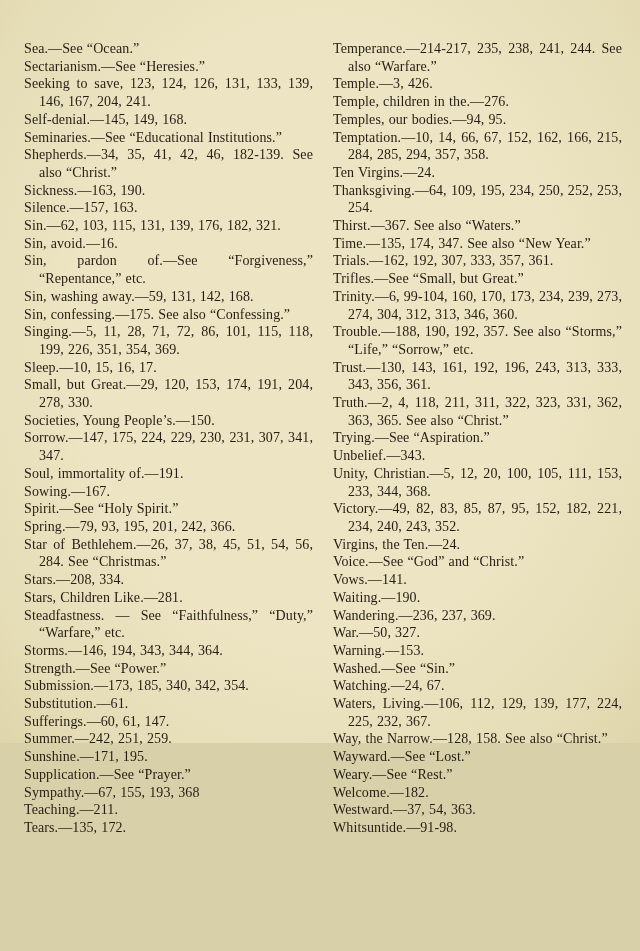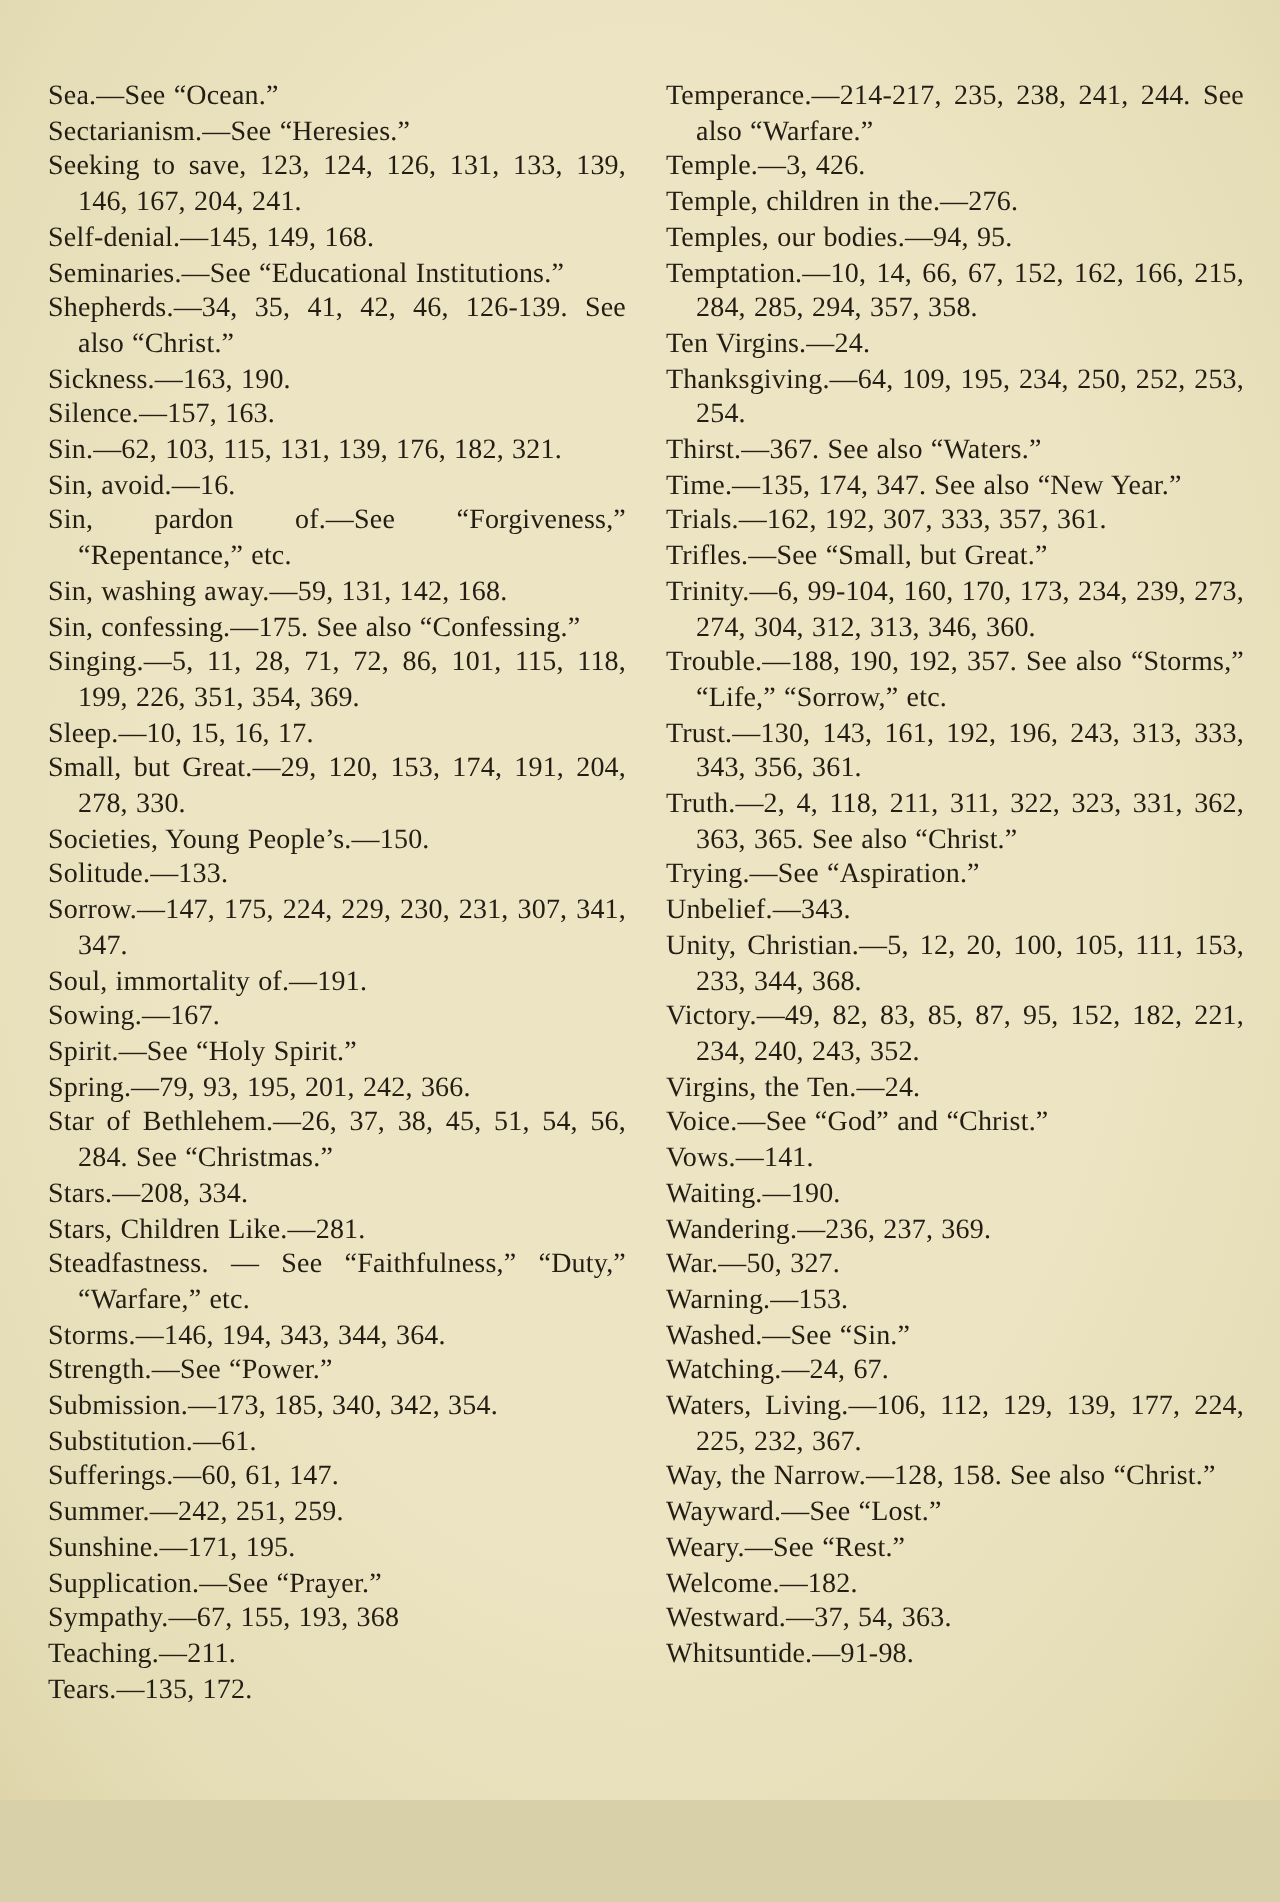--- a/index.html
+++ b/index.html
@@ -8,21 +8,21 @@
   }
   body {
     width: 640px;
     height: 951px;
     overflow: hidden;
     background: #d8d0a8;
   }
   .page {
     box-sizing: border-box;
     width: 640px;
-    height: 900px;
+    height: 743px;
     padding: 40px 18px 12px 24px;
     background: radial-gradient(ellipse at 50% 45%, #ece4c2 55%, #e5ddb6 85%, #ded5ab 100%);
     display: flex;
     gap: 20px;
     font-family: "Liberation Serif", "DejaVu Serif", serif;
     color: #241d14;
     font-size: 14px;
     line-height: 17.7px;
     letter-spacing: 0.1px;
   }
@@ -41,33 +41,32 @@
 </head>
 <body>
 
 <div class="page">
   <div class="col">
       <p class="entry">Sea.—See “Ocean.”</p>
       <p class="entry">Sectarianism.—See “Heresies.”</p>
       <p class="entry">Seeking to save, 123, 124, 126, 131, 133, 139, 146, 167, 204, 241.</p>
       <p class="entry">Self-denial.—145, 149, 168.</p>
       <p class="entry">Seminaries.—See “Educational Institutions.”</p>
-      <p class="entry">Shepherds.—34, 35, 41, 42, 46, 126-139. See also “Christ.”</p>
+      <p class="entry">Shepherds.—34, 35, 41, 42, 46, 182-139. See also “Christ.”</p>
       <p class="entry">Sickness.—163, 190.</p>
       <p class="entry">Silence.—157, 163.</p>
       <p class="entry">Sin.—62, 103, 115, 131, 139, 176, 182, 321.</p>
       <p class="entry">Sin, avoid.—16.</p>
       <p class="entry">Sin, pardon of.—See “Forgiveness,” “Repentance,” etc.</p>
       <p class="entry">Sin, washing away.—59, 131, 142, 168.</p>
       <p class="entry">Sin, confessing.—175. See also “Confessing.”</p>
       <p class="entry">Singing.—5, 11, 28, 71, 72, 86, 101, 115, 118, 199, 226, 351, 354, 369.</p>
       <p class="entry">Sleep.—10, 15, 16, 17.</p>
       <p class="entry">Small, but Great.—29, 120, 153, 174, 191, 204, 278, 330.</p>
       <p class="entry">Societies, Young People’s.—150.</p>
-      <p class="entry">Solitude.—133.</p>
       <p class="entry">Sorrow.—147, 175, 224, 229, 230, 231, 307, 341, 347.</p>
       <p class="entry">Soul, immortality of.—191.</p>
       <p class="entry">Sowing.—167.</p>
       <p class="entry">Spirit.—See “Holy Spirit.”</p>
       <p class="entry">Spring.—79, 93, 195, 201, 242, 366.</p>
       <p class="entry">Star of Bethlehem.—26, 37, 38, 45, 51, 54, 56, 284. See “Christmas.”</p>
       <p class="entry">Stars.—208, 334.</p>
       <p class="entry">Stars, Children Like.—281.</p>
       <p class="entry">Steadfastness. — See “Faithfulness,” “Duty,” “Warfare,” etc.</p>
       <p class="entry">Storms.—146, 194, 343, 344, 364.</p>

